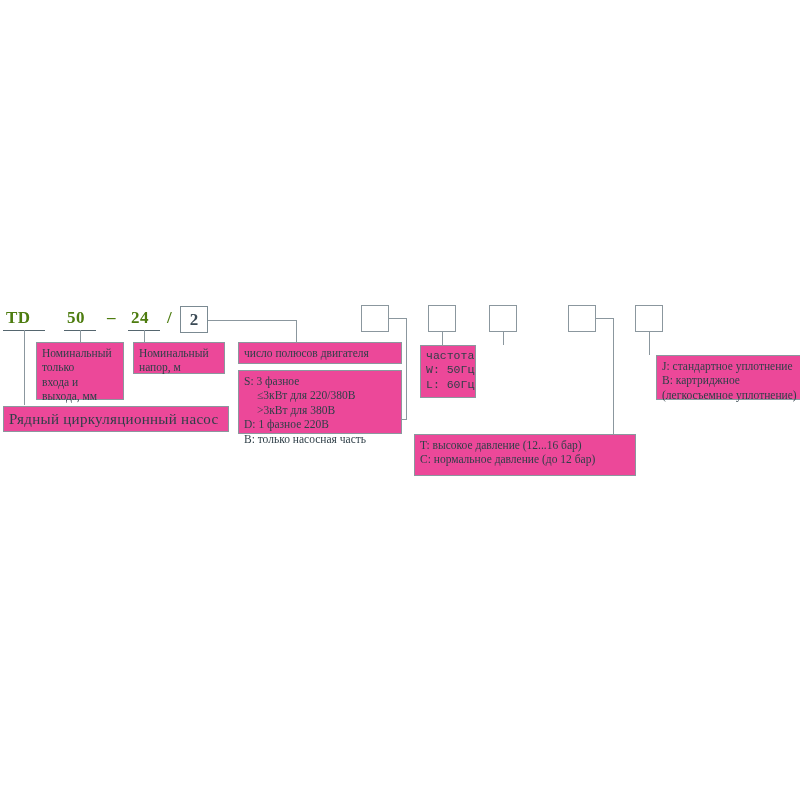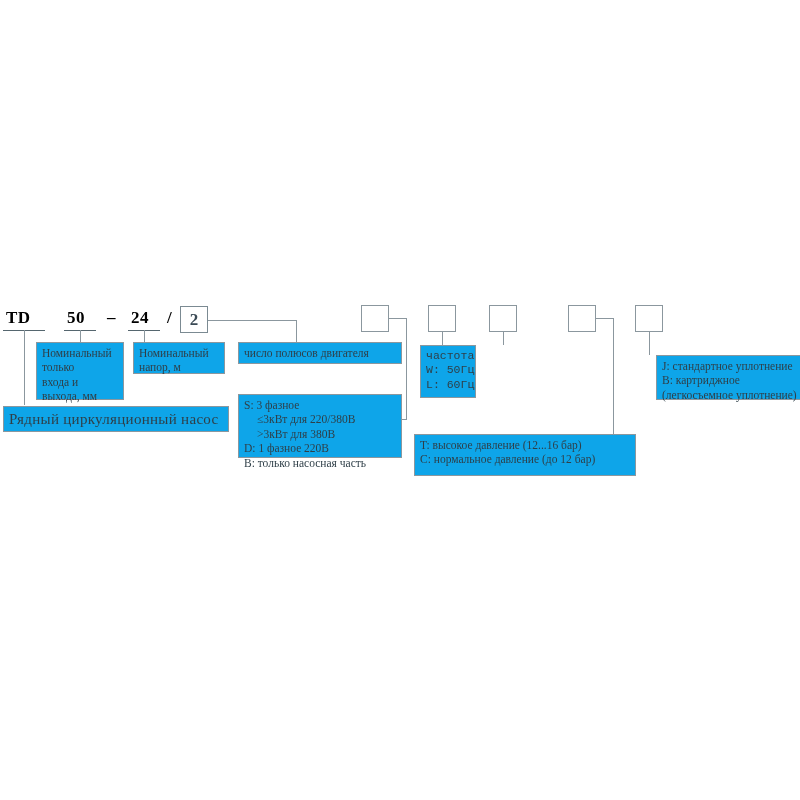--- a/index.html
+++ b/index.html
@@ -14,21 +14,21 @@
     position: relative;
     width: 800px;
     height: 800px;
     background: #ffffff;
     overflow: hidden;
   }
 
   
   .code-token {
     position: absolute;
-    color: #000000;
+    color: #4d7c0f;
     font-size: 17px;
     font-weight: bold;
     font-family: "Liberation Serif", "DejaVu Serif", serif;
     letter-spacing: 0.5px;
     white-space: nowrap;
   }
   .code-underline {
     position: absolute;
     border-bottom: 1.5px solid #55666f;
   }
@@ -54,21 +54,21 @@
     border: 1.5px solid #8b979e;
     box-sizing: border-box;
     background: #ffffff;
   }
 
   
   .label-box {
     position: absolute;
     border: 1.5px solid #8b979e;
     box-sizing: border-box;
-    background: #0ea5e9;
+    background: #ec4899;
     color: #2f3f48;
     font-size: 11.5px;
     line-height: 1.25;
     font-family: "Liberation Serif", "DejaVu Serif", serif;
     padding: 3px 5px;
   }
   .label-box.center {
     display: flex;
     align-items: center;
   }
@@ -153,21 +153,21 @@
 
   <div class="label-box" style="left:133px; top:342px; width:92px; height:32px;">
     <span class="ln">Номинальный</span>
     <span class="ln">напор, м</span>
   </div>
 
   <div class="label-box center" style="left:238px; top:342px; width:164px; height:22px;align-items:center;">
     <span class="ln">число полюсов двигателя</span>
   </div>
 
-  <div class="label-box" style="left:238px; top:370px; width:164px; height:64px;margin-top:24px;">
+  <div class="label-box" style="left:238px; top:370px; width:164px; height:64px;">
     <span class="ln">S: 3 фазное</span>
     <span class="ln indent">≤3кВт для 220/380В</span>
     <span class="ln indent">&gt;3кВт для 380В</span>
     <span class="ln">D: 1 фазное 220В</span>
     <span class="ln">B: только насосная часть</span>
   </div>
 
   <div class="label-box" style="left:420px; top:345px; width:56px; height:53px;font-family:Liberation Mono, monospace;">
     <span class="ln">частота</span>
     <span class="ln">W: 50Гц</span>

